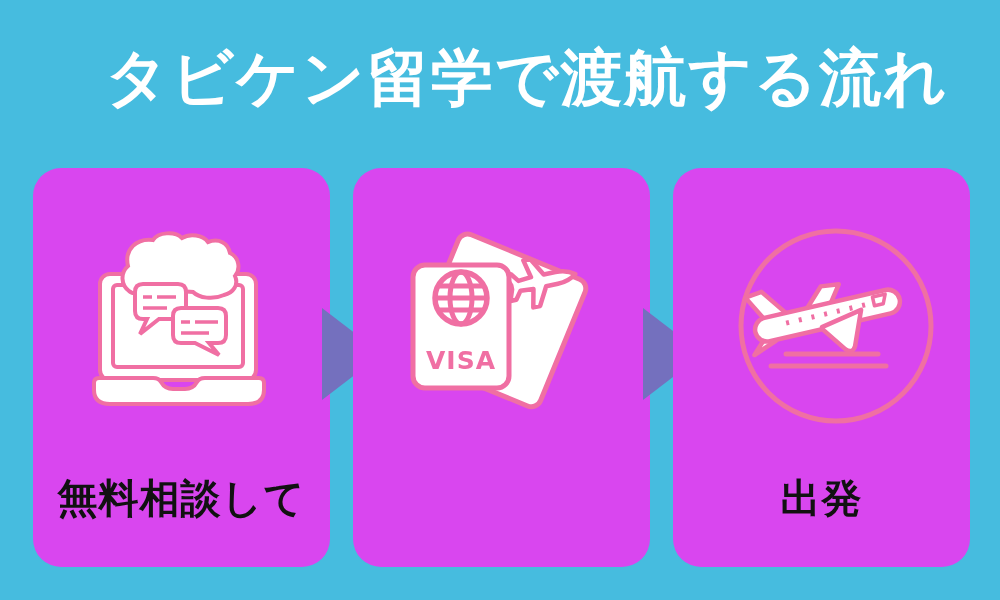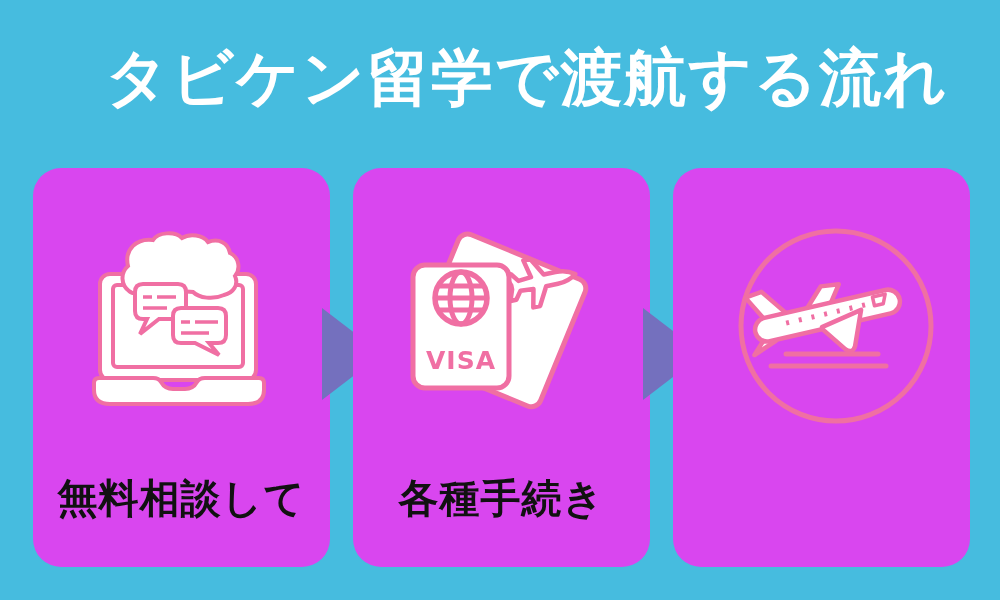--- a/index.html
+++ b/index.html
@@ -119,24 +119,20 @@
                L -10,6 L -14,24 L -7,24 L 3,6 L 15,6 Q 26,6 34,0 Z" transform="translate(137,53) rotate(-12)" stroke-width="4.5" stroke-linejoin="round" fill="#FFFFFF"></path>
 
       <rect x="8" y="37" width="96" height="123" rx="12" fill="#FFFFFF"></rect>
 
       <circle cx="56" cy="70" r="26" stroke-width="5.5"></circle>
       <ellipse cx="56" cy="70" rx="11" ry="26" stroke-width="5"></ellipse>
       <path d="M 33,58 H 79 M 30,70 H 82 M 33,82 H 79" stroke-width="5"></path>
 
       <text x="56" y="141" text-anchor="middle" font-size="25" font-weight="bold" letter-spacing="1" fill="#F06FA3" stroke="none">VISA</text>
     </svg>
-    <div class="step-label">
-      <span>各種手続き</span>
-      <span></span>
-    </div>
   </div>
 
   <div class="arrow arrow-2"></div>
 
   <div class="card card-3">
     <svg class="icon-svg icon-3" width="200" height="200" viewBox="0 0 200 200" fill="none" stroke="#F06FA3" stroke-width="5">
       <circle cx="100" cy="100" r="95"></circle>
       <g transform="rotate(-13 90 92)" stroke-width="4.5" stroke-linejoin="round">
 
         <path d="M 74,78 L 92,60 L 110,62 L 97,80 Z" fill="#FFFFFF"></path>
@@ -150,15 +146,19 @@
         <path d="M 140,82 L 153,82 L 149,91 L 140,91 Z" stroke-width="3.5"></path>
 
         <line x1="50" y1="88" x2="132" y2="88" stroke-width="5" stroke-dasharray="3 10"></line>
 
         <path d="M 84,100 L 126,92 L 112,126 Q 108,133 102,127 L 84,102 Z" fill="#FFFFFF"></path>
       </g>
 
       <line x1="50" y1="128" x2="142" y2="128" stroke-width="5" stroke-linecap="round"></line>
       <line x1="35" y1="140" x2="150" y2="140" stroke-width="5" stroke-linecap="round"></line>
     </svg>
+    <div class="step-label">
+      <span>出発</span>
+      <span></span>
+    </div>
   </div>
 
 </div>
 
 </body></html>

